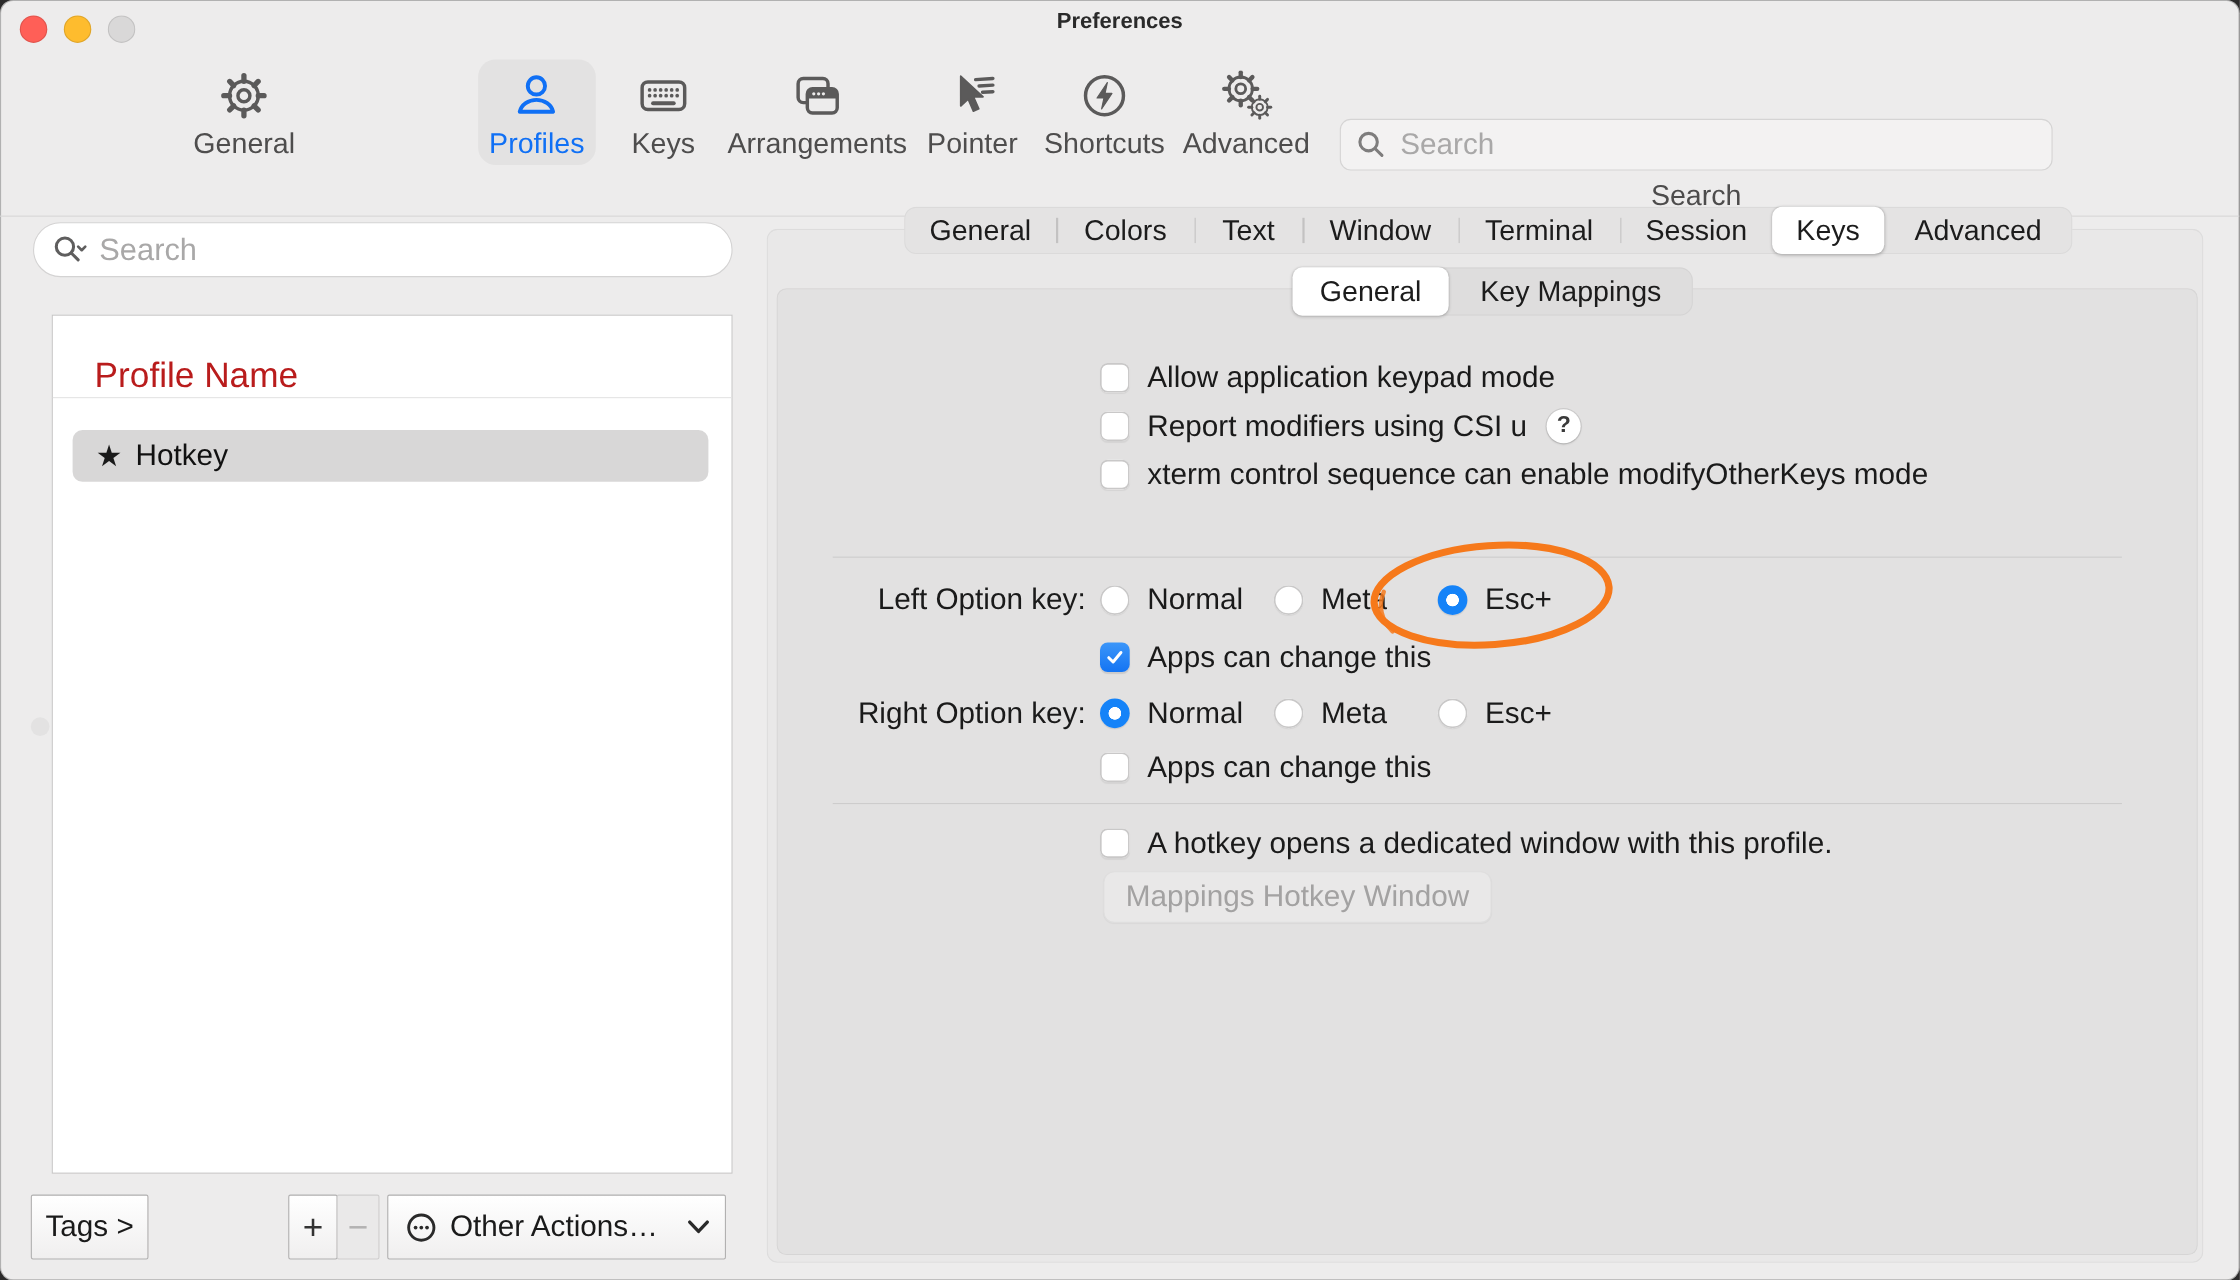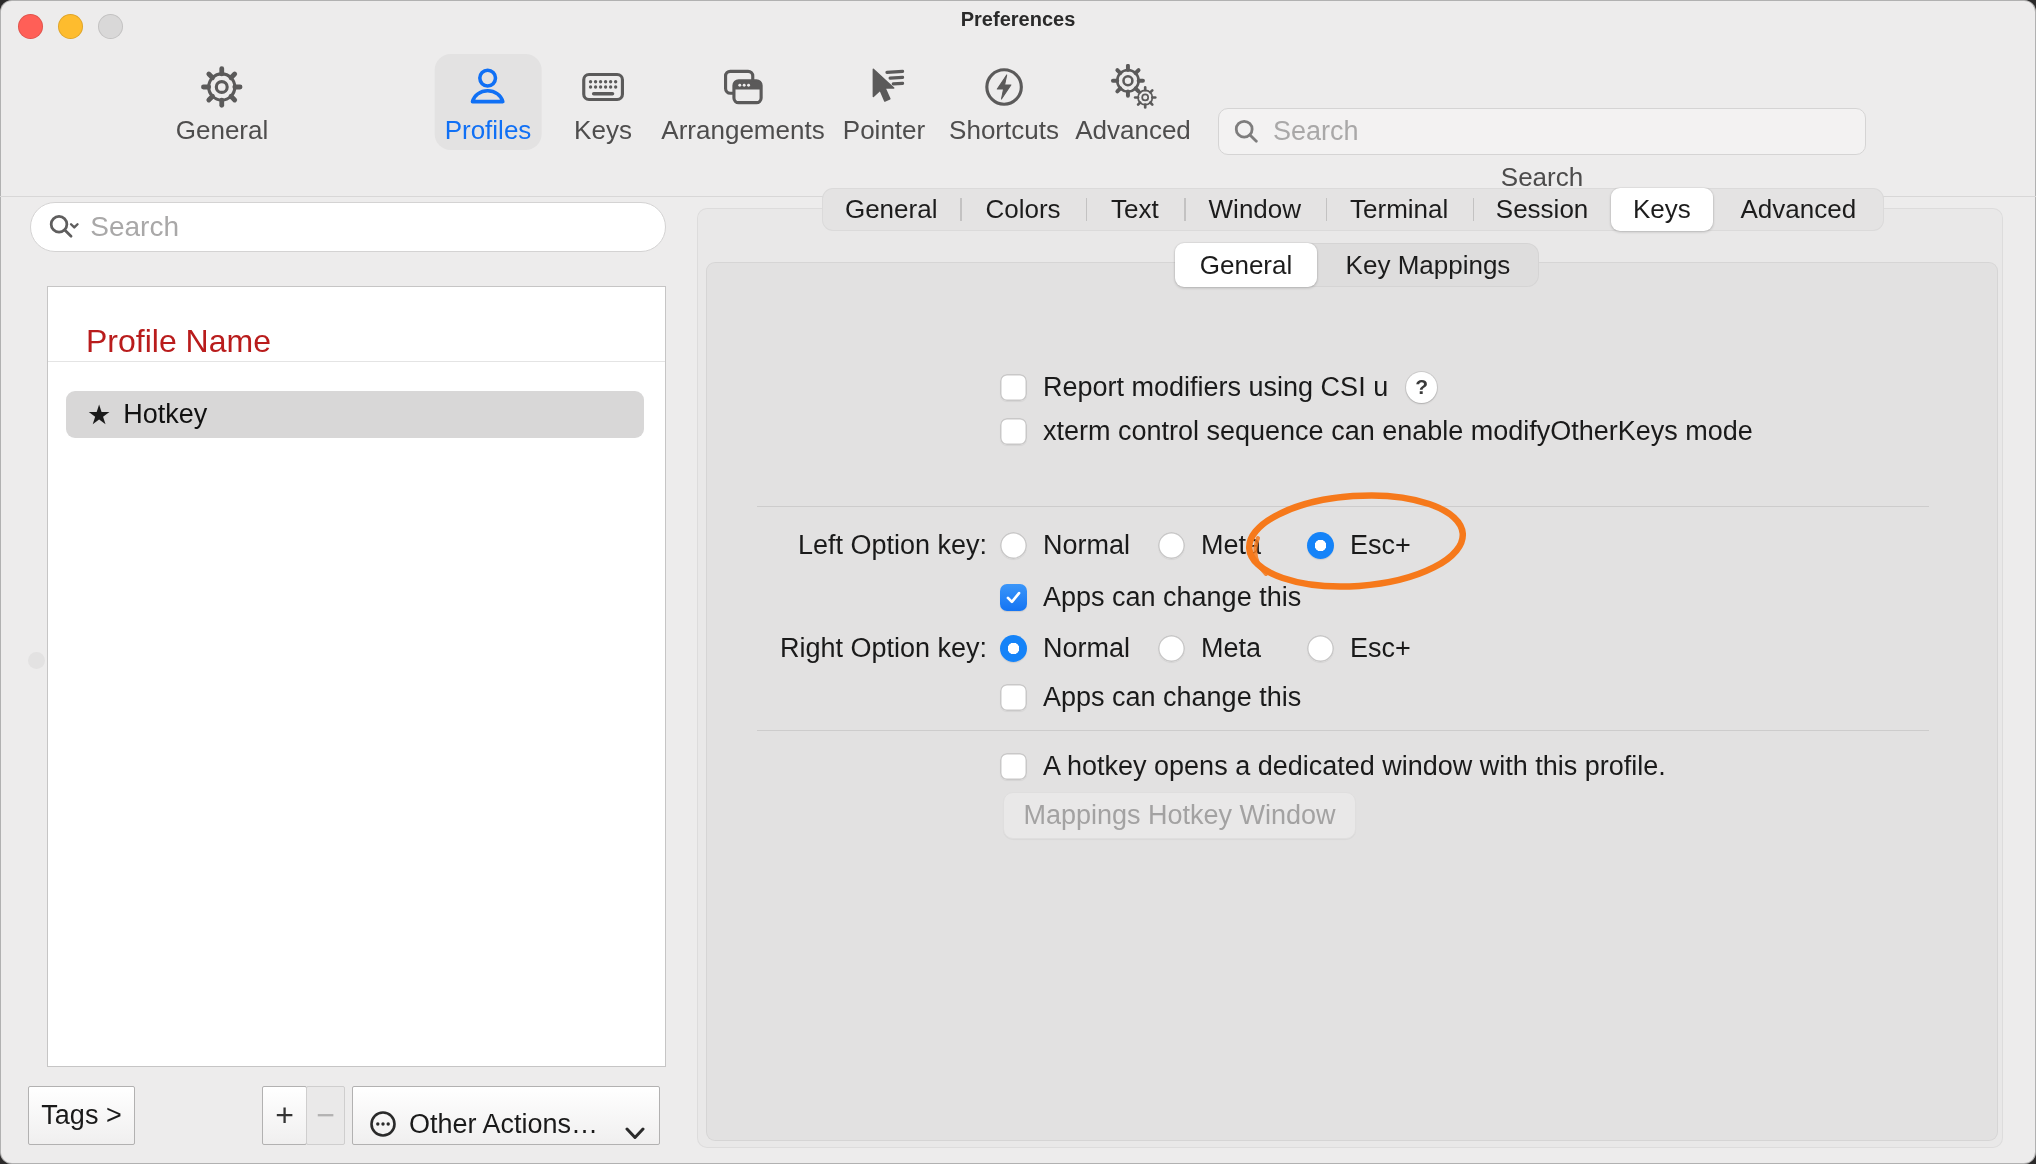--- a/index.html
+++ b/index.html
@@ -39,21 +39,21 @@
   .list-row.selected{background:#D8D7D7;}
   .row-star{font-size:27px;color:#1A1A1A;margin-right:12px;}
   .row-label{font-size:27px;color:#111;}
   .resize-dot{position:absolute;left:28px;top:652px;width:17px;height:17px;border-radius:50%;background:#E3E2E2;}
   .bottom-btn{position:absolute;top:1086px;height:59px;box-sizing:border-box;border:1px solid #B2B1B1;
     background:linear-gradient(#FFFFFF,#F0EFEF);display:flex;align-items:center;justify-content:center;
     font-size:27px;color:#1A1A1A;border-radius:2px;}
   .btn-tags{left:28px;width:107px;}
   .btn-add{left:262px;width:45px;font-size:32px;color:#333;}
   .btn-remove{left:306px;width:39px;background:#EAE9E9;border-color:#CFCECE;color:#B3B2B2;font-size:32px;}
-  .btn-other{left:352px;width:308px;justify-content:flex-start;padding:4px 14px;gap:10px;align-items:flex-end;}
+  .btn-other{left:352px;width:308px;justify-content:flex-start;padding:4px 14px;gap:10px;}
   .btn-other .oa-label{flex:1;text-align:left;font-size:27px;}
   
   .panel-outer{position:absolute;left:697px;top:208px;width:1306px;height:940px;background:#E9E8E8;
     border-radius:10px;box-shadow:inset 0 0 0 1px rgba(0,0,0,.05);}
   .panel-inner{position:absolute;left:706px;top:262px;width:1292px;height:879px;background:#E2E1E1;
     border-radius:9px;box-shadow:inset 0 0 0 1px rgba(0,0,0,.05);}
   .seg-main{position:absolute;left:822px;top:188px;width:1062px;height:43px;background:#E4E3E3;
     border-radius:11px;display:flex;align-items:stretch;box-shadow:inset 0 0 0 1px rgba(0,0,0,.04);}
   .seg-sub{position:absolute;left:1175px;top:243px;width:364px;height:44px;background:#DEDDDD;
     border-radius:12px;display:flex;align-items:stretch;box-shadow:inset 0 0 0 1px rgba(0,0,0,.04);}
@@ -268,20 +268,24 @@
     <div class="seg sep" style="flex-basis:137px">Session</div>
     <div class="seg selected" style="flex-basis:100px">Keys</div>
     <div class="seg" style="flex-basis:170px">Advanced</div>
   </div>
 
   <div class="seg-sub">
     <div class="seg selected" style="flex-basis:142px">General</div>
     <div class="seg" style="flex-basis:222px">Key Mappings</div>
   </div>
 
+  <div class="row" style="left:1000px;top:321px">
+    <span class="cb"></span>
+    <span class="row-text">Allow application keypad mode</span>
+  </div>
   <div class="row" style="left:1000px;top:365px">
     <span class="cb"></span>
     <span class="row-text">Report modifiers using CSI u</span>
     <span class="help-btn">?</span>
   </div>
   <div class="row" style="left:1000px;top:409px">
     <span class="cb"></span>
     <span class="row-text">xterm control sequence can enable modifyOtherKeys mode</span>
   </div>
 

